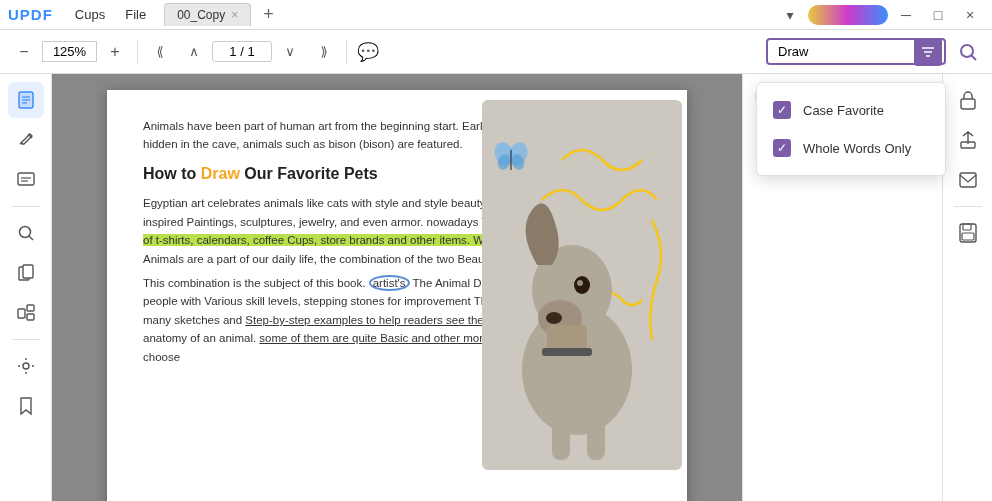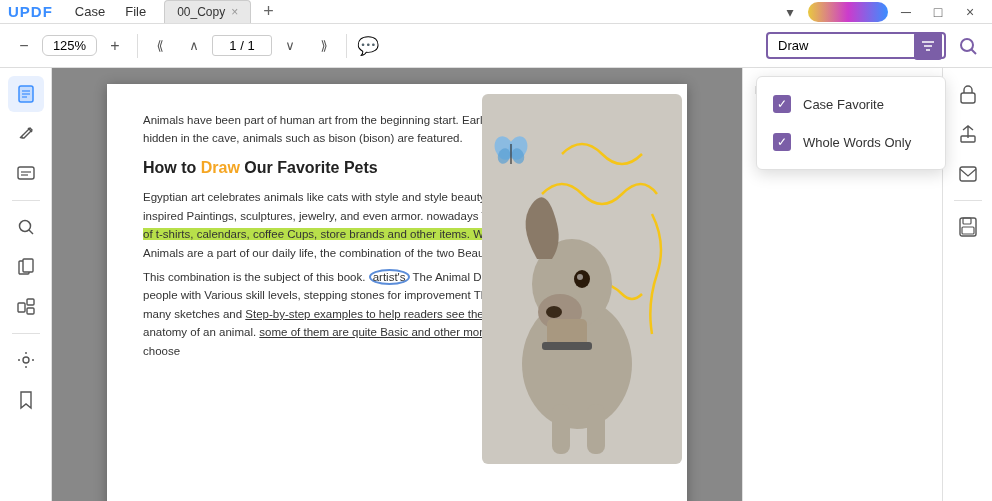--- a/index.html
+++ b/index.html
@@ -4,21 +4,21 @@
   <style>
     * { margin: 0; padding: 0; box-sizing: border-box; }
     body { width: 992px; height: 501px; overflow: hidden; font-family: 'Segoe UI', Arial, sans-serif; background: #f0f0f0; display: flex; flex-direction: column; }
 
     
     .top-bar {
       display: flex;
       align-items: center;
       background: #fff;
       border-bottom: 1px solid #ddd;
-      height: 24px;
+      height: 30px;
       padding: 0 8px;
     }
     .brand {
       color: #3b8eff;
       font-weight: 900;
       font-size: 15px;
       letter-spacing: 1px;
       margin-right: 12px;
     }
     .menu-item {
@@ -90,21 +90,21 @@
       display: flex; align-items: center; justify-content: center;
       border-radius: 4px;
       cursor: pointer;
       color: #555;
       font-size: 16px;
     }
     .tb-sep { width: 1px; height: 24px; background: #ddd; margin: 0 4px; }
     .zoom-value {
       background: #fff;
       border: 1px solid #ccc;
-      border-radius: 6px;
+      border-radius: 0;
       padding: 2px 8px;
       font-size: 13px;
       min-width: 55px;
       text-align: center;
     }
     .page-input {
       border: 1px solid #ccc;
       border-radius: 3px;
       padding: 2px 8px;
       font-size: 13px;
@@ -285,21 +285,21 @@
       color: #fff;
       font-size: 12px;
       flex-shrink: 0;
     }
   </style>
 </head>
 <body>
 
 <div class="top-bar">
   <span class="brand">UPDF</span>
-  <span class="menu-item">Case</span>
+  <span class="menu-item">Cups</span>
   <span class="menu-item">File</span>
   <div class="tabs-area">
     <div class="tab">
       <span>00_Copy</span>
       <span class="tab-close">×</span>
     </div>
     <span class="tab-add">+</span>
     <div class="tab-overflow">
       <div class="win-btn">▾</div>
       <div style="width:80px; height:20px; background: linear-gradient(90deg,#e8c840,#cc3bcc,#3b8eff); border-radius:10px;"></div>

